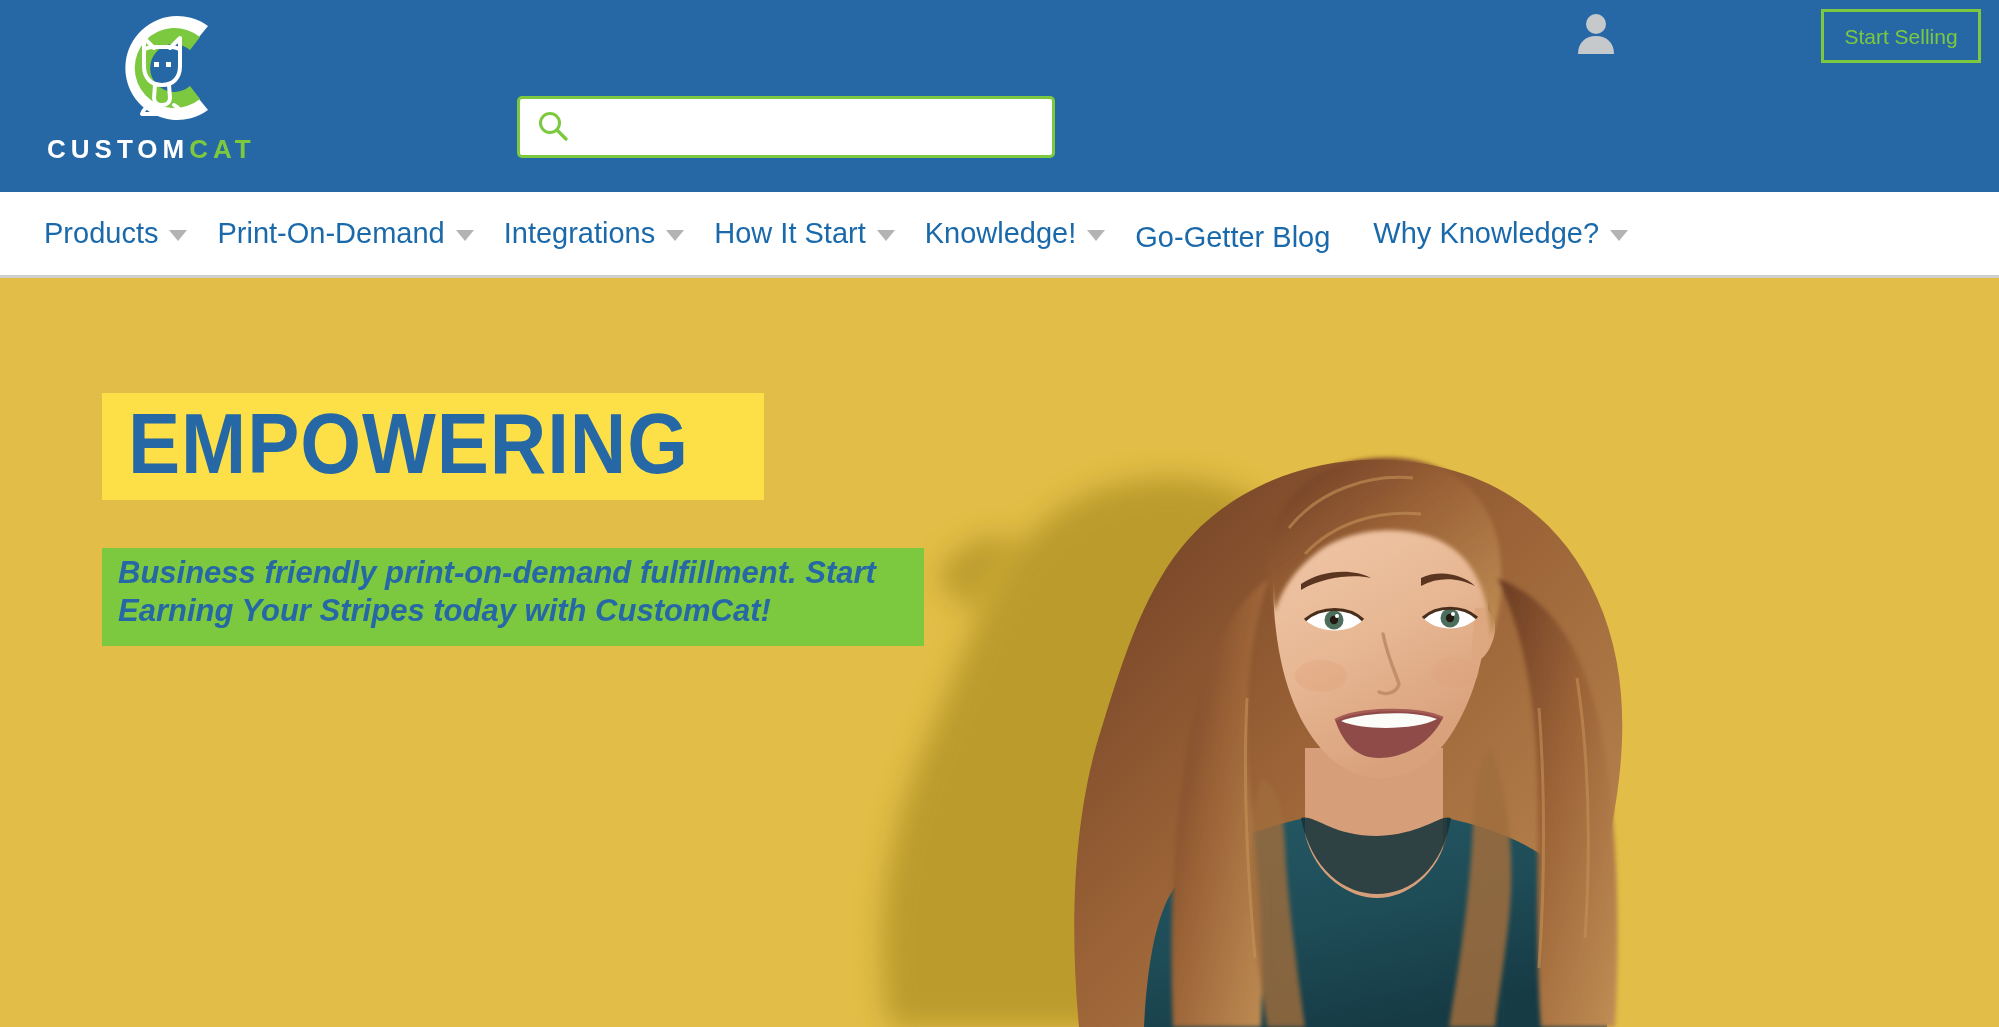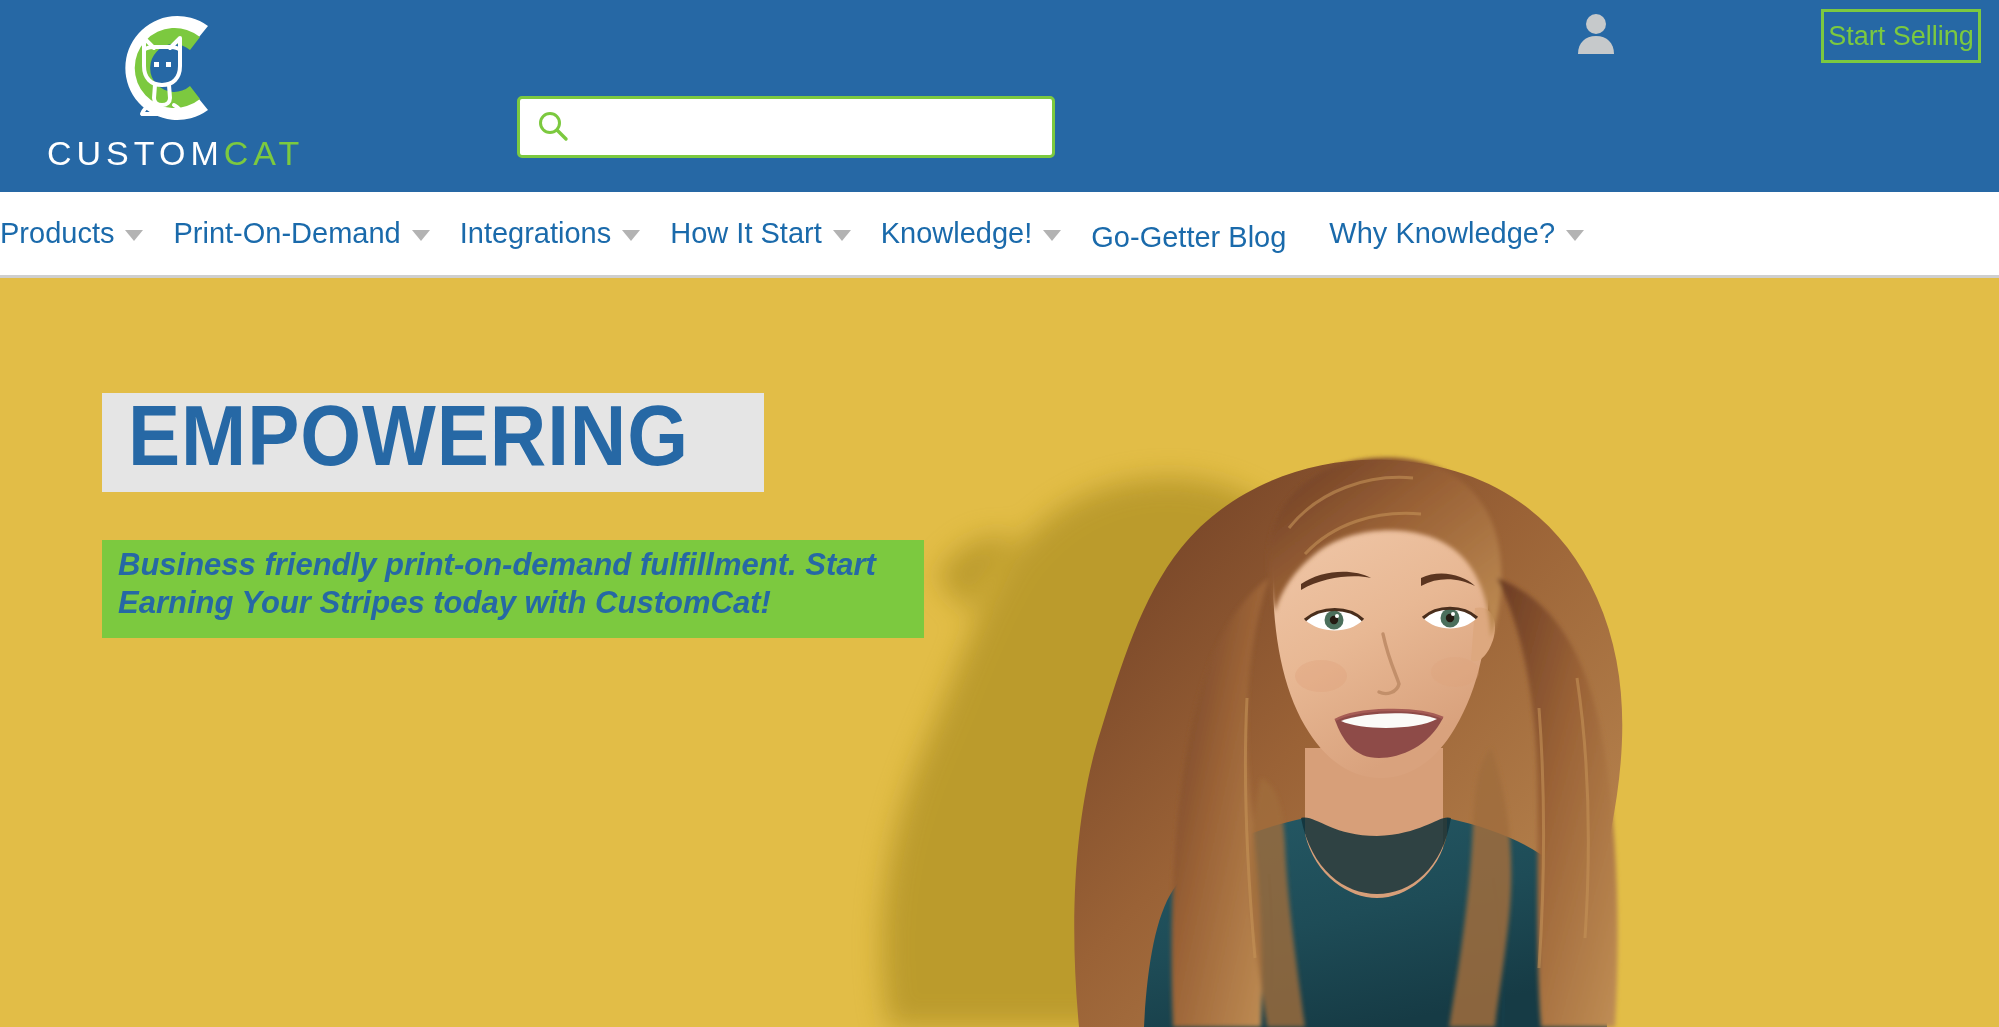--- a/index.html
+++ b/index.html
@@ -31,22 +31,22 @@
     left: 60px;
     top: 6px;
     width: 128px;
     height: 124px;
   }
   .logo-word {
     position: absolute;
     left: 7px;
     top: 136px;
     width: 250px;
-    font-size: 34px;
-    font-weight: 400;
+    font-size: 26px;
+    font-weight: 700;
     letter-spacing: 5.0px;
     white-space: nowrap;
     line-height: 1;
   }
   .logo-word .w-white { color: #ffffff; }
   .logo-word .w-green { color: #7cc93f; }
 
   
   .search-wrap {
     position: absolute;
@@ -90,38 +90,39 @@
   .start-selling {
     position: absolute;
     right: 18px;
     top: 9px;
     width: 160px;
     height: 54px;
     background: transparent;
     border: 3px solid #7cc93f;
     color: #7cc93f;
     font-family: "Liberation Sans", sans-serif;
-    font-size: 27px;
+    font-size: 21px;
     line-height: 1;
     cursor: pointer;
     display: flex;
     align-items: center;
     justify-content: center;
     white-space: nowrap;
   }
 
   
   .navbar {
     position: relative;
     width: 1999px;
     height: 86px;
     background: #ffffff;
     border-bottom: 3px solid #cfcfcf;
     display: flex;
     align-items: center;
+    padding-left: 44px;
   }
   .nav-item {
     display: flex;
     align-items: center;
     margin-right: 30px;
     cursor: pointer;
     white-space: nowrap;
   }
   .nav-label {
     font-size: 29px;
@@ -160,23 +161,23 @@
   .hero-photo svg { display: block; width: 100%; height: 100%; }
 
   
   .hero-text {
     position: absolute;
     left: 102px;
     top: 115px;
     z-index: 5;
   }
   .headline-band {
-    background: #e5e5e5;
+    background: #fde047;
     display: inline-block;
-    padding: 0 26px 14px 26px;
+    padding: 8px 26px 14px 26px;
     margin-bottom: 12px;
   }
   .headline-band .headline-text {
     display: block;
     font-family: "Liberation Sans Narrow", "Liberation Sans", sans-serif;
     font-size: 85px;
     font-weight: bold;
     color: #2668a5;
     letter-spacing: 1px;
     line-height: 1.0;

